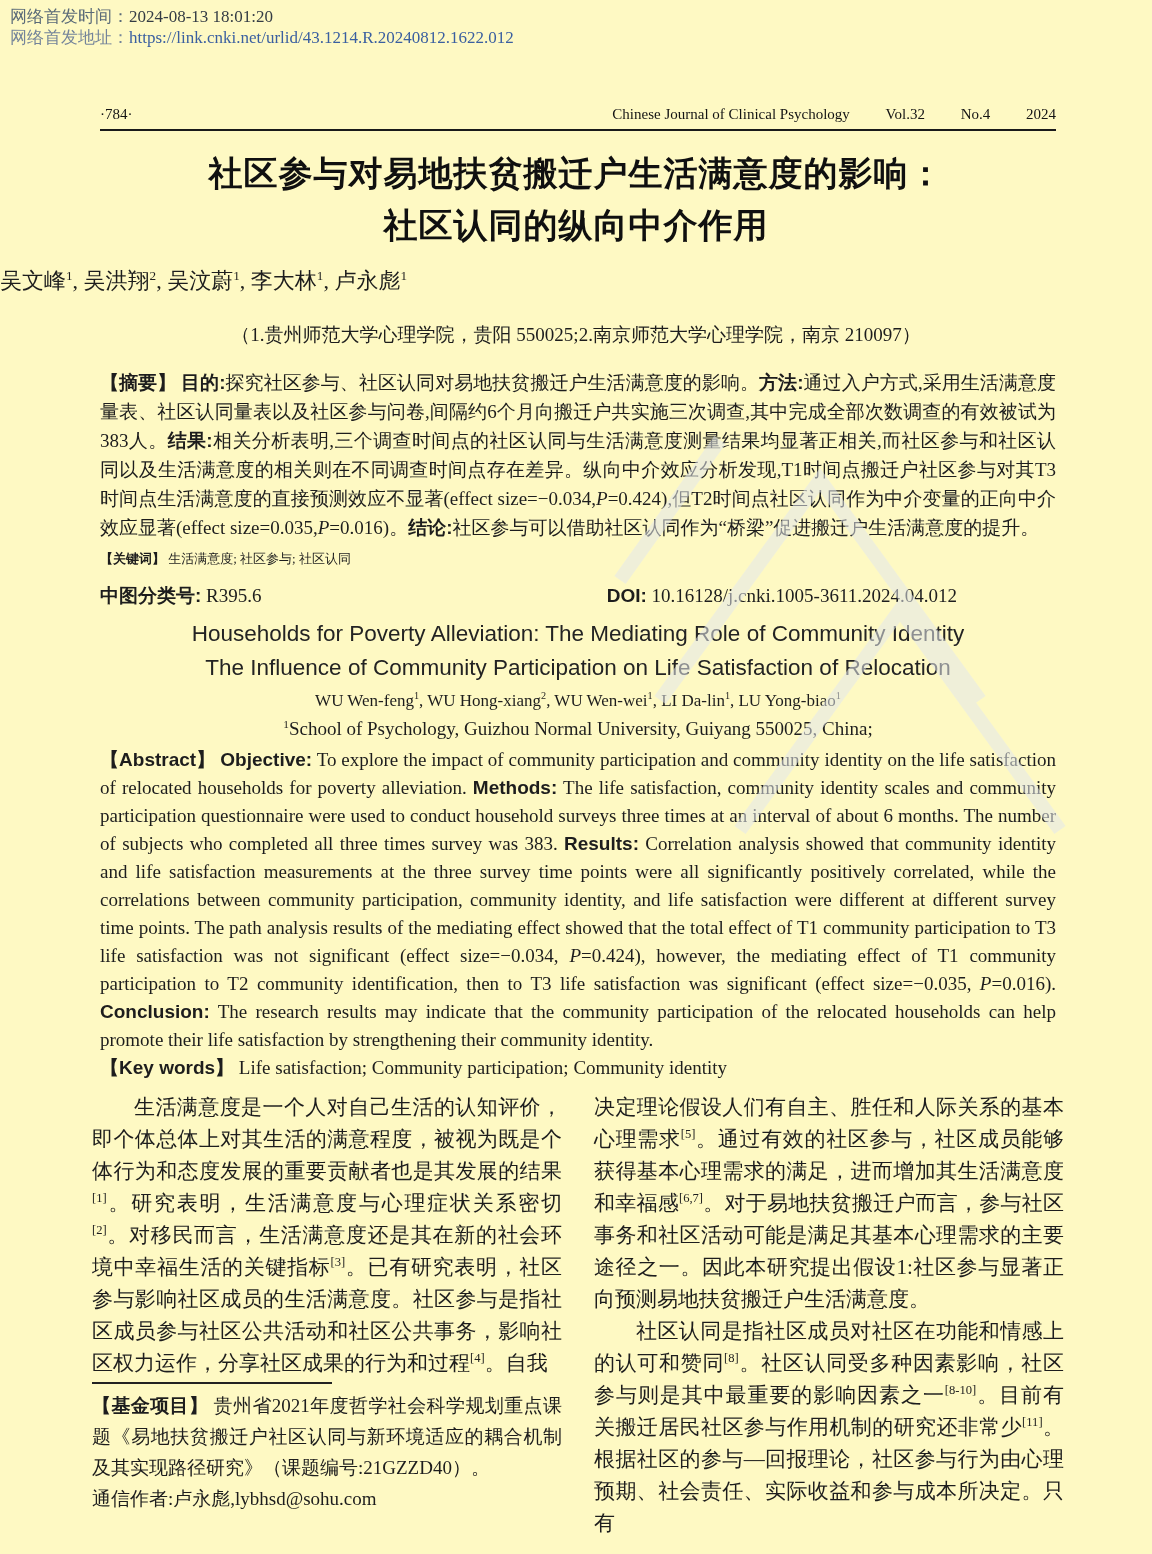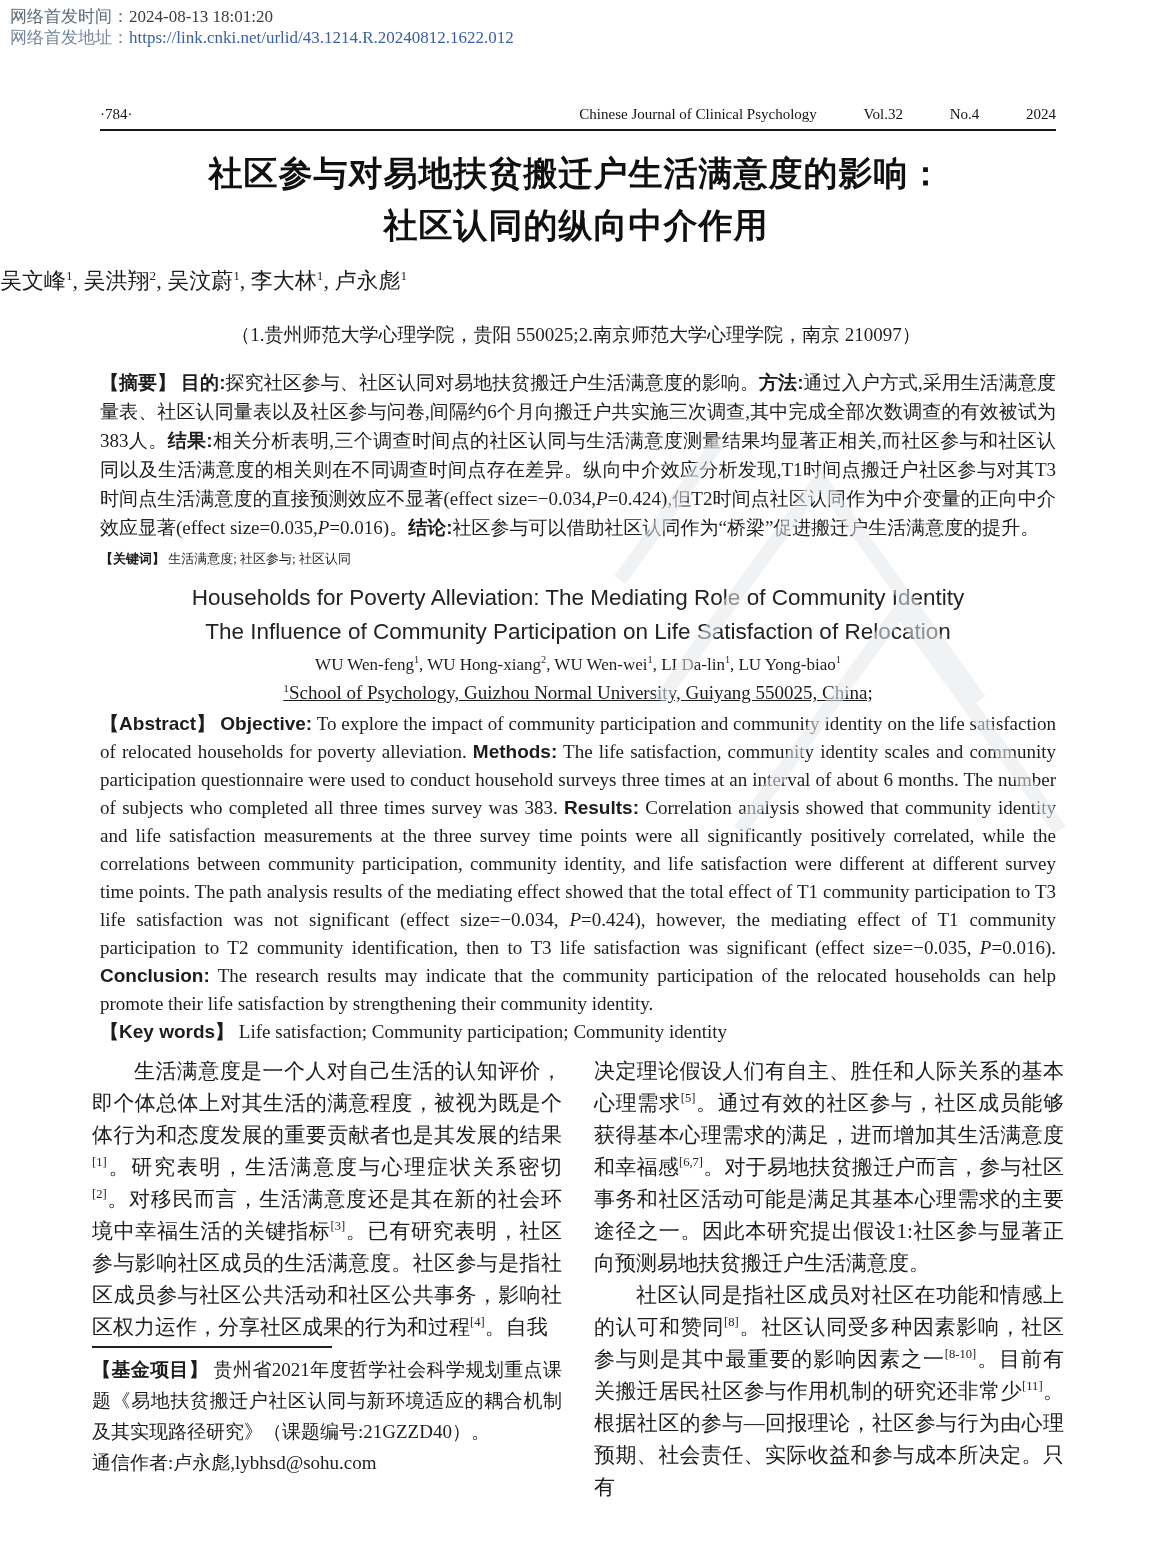--- a/index.html
+++ b/index.html
@@ -1,39 +1,39 @@
 <!DOCTYPE html>
 <html lang="zh"><head>
 <meta charset="utf-8">
 <style>
   html,body{margin:0;padding:0;background:#e8e8e8;}
   .page{
     position:relative;
     width:1152px;height:1554px;
     margin:0 auto;
-    background:#ffffff;
+    background:#fef9c3;
     overflow:hidden;
     color:#1d1d1d;
     font-family:"Liberation Serif","DejaVu Serif",serif;
   }
   
   .watermark{position:absolute;left:600px;top:400px;width:520px;height:520px;opacity:.55;pointer-events:none;}
   
   .meta{padding:6px 0 0 10px;font-size:17px;line-height:21px;}
   .meta-label{color:#5a6a78;}
   .meta-label2{color:#74849a;}
   .meta-time{color:#343c44;}
   .meta-url{color:#3a5fa0;text-decoration:none;}
   
   .running-head{
     margin:55px 96px 0 100px;
     display:flex;justify-content:space-between;align-items:baseline;
     font-size:15px;line-height:22px;color:#141414;text-align:center;
   }
-  .rh-right span{margin-left:43px;}
+  .rh-right span{margin-left:32px;}
   .rh-right span:first-child{margin-left:0;}
   .head-rule{margin:4px 96px 0 100px;height:2px;background:#1a1a1a;border:none;}
   
   .title-cn{
     margin:16px 60px 0 60px;
     text-align:center;
     font-family:"Liberation Sans","DejaVu Sans",sans-serif;
     font-weight:700;font-size:34px;line-height:52px;letter-spacing:1px;color:#101010;
   }
   .authors-cn{margin-top:16px;text-align:left;font-size:22px;line-height:28px;}
@@ -45,21 +45,21 @@
   .clc-row{margin-top:10px;display:flex;font-size:19px;line-height:26px;}
   .clc-left{flex:0 0 auto;}
   .clc-right{margin-left:auto;flex:0 0 auto;width:47%;}
   
   .title-en{
     margin-top:8px;text-align:center;
     font-family:"Liberation Sans","DejaVu Sans",sans-serif;
     font-size:22.5px;line-height:34px;color:#232323;
   }
   .authors-en{margin-top:2px;text-align:center;font-size:17px;line-height:28px;}
-  .affil-en{text-align:center;font-size:19px;line-height:28px;text-decoration:underline;}
+  .affil-en{text-align:center;font-size:19px;line-height:28px;}
   .abstract-en{margin-top:3px;font-size:19px;line-height:28px;text-align:justify;}
   .keywords-en{font-size:19px;line-height:28px;}
   
   .body-cols{margin:9px 88px 0 92px;display:flex;gap:32px;}
   .col{flex:1 1 0;font-size:21px;line-height:32px;text-align:justify;text-justify:inter-ideograph;}
   .col p{margin:0;}
   .p-indent{text-indent:2em;}
   
   .fn-rule{margin:3px 0 0 0;width:240px;height:1.5px;background:#222;border:none;}
   .footnote{margin-top:6px;font-size:19px;line-height:31px;text-align:justify;}
@@ -107,20 +107,24 @@
     <span style="display:block">社区认同的纵向中介作用</span>
   </h1>
 
   <div class="authors-cn"><span>吴文峰</span><span class="seg-sup">1</span><span>, 吴洪翔</span><span class="seg-sup">2</span><span>, 吴汶蔚</span><span class="seg-sup">1</span><span>, 李大林</span><span class="seg-sup">1</span><span>, 卢永彪</span><span class="seg-sup">1</span></div>
   <div class="affil-cn">（1.贵州师范大学心理学院，贵阳 550025;2.南京师范大学心理学院，南京 210097）</div>
 
   <div class="content">
     <div class="abstract-cn"><span class="seg-hei">【摘要】</span><span>  </span><span class="seg-hei">目的:</span><span>探究社区参与、社区认同对易地扶贫搬迁户生活满意度的影响。</span><span class="seg-hei">方法:</span><span>通过入户方式,采用生活满意度量表、社区认同量表以及社区参与问卷,间隔约6个月向搬迁户共实施三次调查,其中完成全部次数调查的有效被试为383人。</span><span class="seg-hei">结果:</span><span>相关分析表明,三个调查时间点的社区认同与生活满意度测量结果均显著正相关,而社区参与和社区认同以及生活满意度的相关则在不同调查时间点存在差异。纵向中介效应分析发现,T1时间点搬迁户社区参与对其T3时间点生活满意度的直接预测效应不显著(effect size=−0.034,</span><span class="seg-i">P</span><span>=0.424),但T2时间点社区认同作为中介变量的正向中介效应显著(effect size=0.035,</span><span class="seg-i">P</span><span>=0.016)。</span><span class="seg-hei">结论:</span><span>社区参与可以借助社区认同作为“桥梁”促进搬迁户生活满意度的提升。</span></div>
     <div class="keywords-cn"><span class="seg-hei">【关键词】</span><span>  生活满意度; 社区参与; 社区认同</span></div>
 
+    <div class="clc-row">
+      <span class="clc-left"><span class="seg-hei">中图分类号:</span><span> R395.6</span></span>
+      <span class="clc-right"><span class="seg-hei">DOI:</span><span> 10.16128/j.cnki.1005-3611.2024.04.012</span></span>
+    </div>
 
     <div class="title-en">
       <span style="display:block">Households for Poverty Alleviation: The Mediating Role of Community Identity</span>
       <span style="display:block">The Influence of Community Participation on Life Satisfaction of Relocation</span>
     </div>
     <div class="authors-en"><span>WU Wen-feng</span><span class="seg-sup">1</span><span>, WU Hong-xiang</span><span class="seg-sup">2</span><span>, WU Wen-wei</span><span class="seg-sup">1</span><span>, LI Da-lin</span><span class="seg-sup">1</span><span>, LU Yong-biao</span><span class="seg-sup">1</span></div>
     <div class="affil-en"><span class="seg-sup">1</span><span>School of Psychology, Guizhou Normal University, Guiyang 550025, China;</span></div>
 
     <div class="abstract-en"><span class="seg-heiE">【Abstract】</span><span>  </span><span class="seg-heiE">Objective:</span><span> To explore the impact of community participation and community identity on the life satisfaction of relocated households for poverty alleviation. </span><span class="seg-heiE">Methods:</span><span> The life satisfaction, community identity scales and community participation questionnaire were used to conduct household surveys three times at an interval of about 6 months. The number of subjects who completed all three times survey was 383. </span><span class="seg-heiE">Results:</span><span> Correlation analysis showed that community identity and life satisfaction measurements at the three survey time points were all significantly positively correlated, while the correlations between community participation, community identity, and life satisfaction were different at different survey time points. The path analysis results of the mediating effect showed that the total effect of T1 community participation to T3 life satisfaction was not significant (effect size=−0.034, </span><span class="seg-i">P</span><span>=0.424), however, the mediating effect of T1 community participation to T2 community identification, then to T3 life satisfaction was significant (effect size=−0.035, </span><span class="seg-i">P</span><span>=0.016). </span><span class="seg-heiE">Conclusion:</span><span> The research results may indicate that the community participation of the relocated households can help promote their life satisfaction by strengthening their community identity.</span></div>
     <div class="keywords-en"><span class="seg-heiE">【Key words】</span><span>  Life satisfaction; Community participation; Community identity</span></div>

